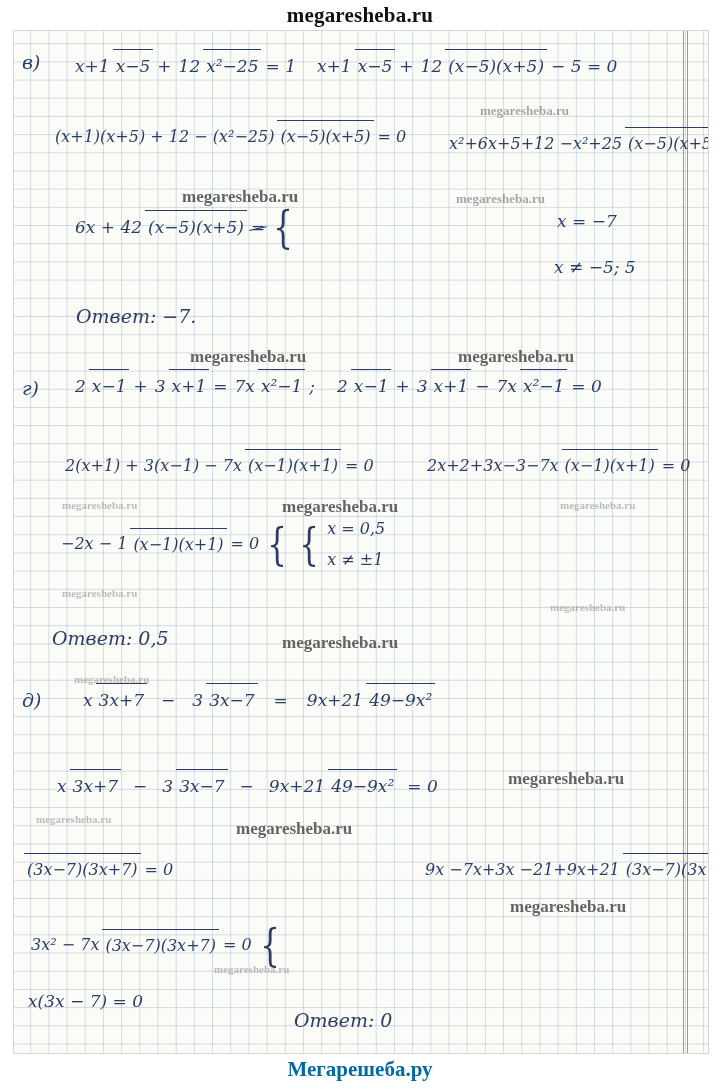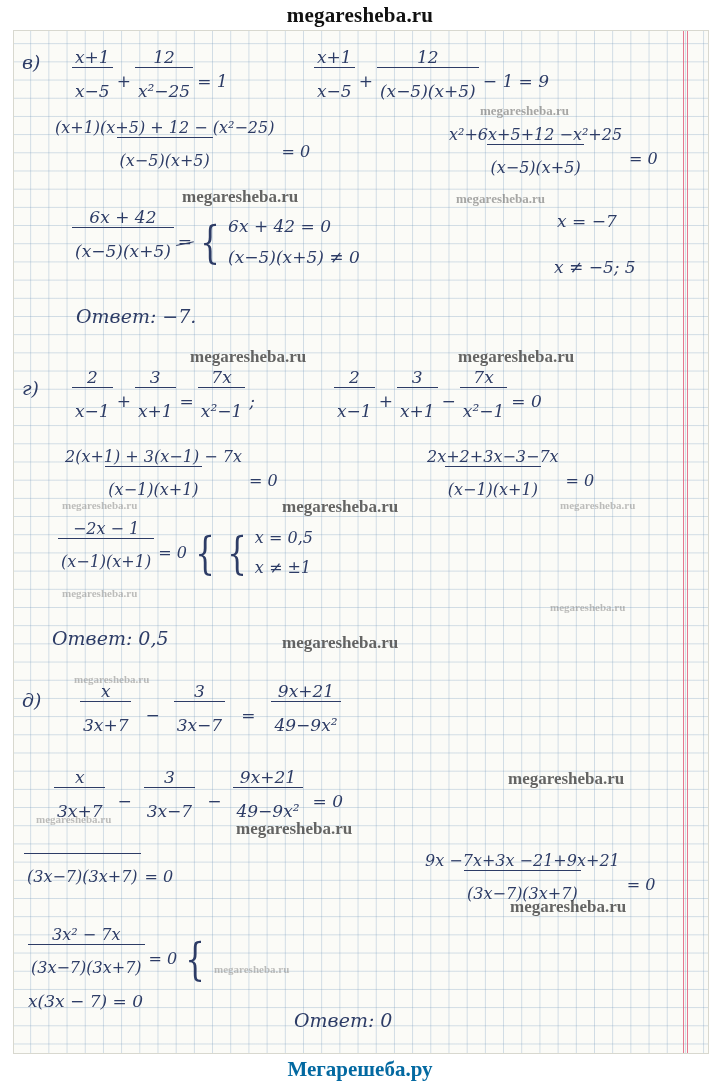--- a/index.html
+++ b/index.html
@@ -53,25 +53,25 @@
     color:#2d3c66;
     font-style:italic;
     white-space:nowrap;
     line-height:1.05;
     z-index:10;
   }
   .hw.s16{font-size:16px;}
   .hw.s17{font-size:17px;}
   .hw.s19{font-size:19px;}
   .frac{
-    display:inline-flex;flex-direction:column;align-items:center;
+    display:inline-flex;align-items:center;
     vertical-align:middle;line-height:1.05;
   }
   .frac .num{padding:0 3px;}
-  .frac .den{padding:15px 3px;border-top:1.3px solid #2d3c66;}
+  .frac .den{padding:8px 3px;border-top:1.3px solid #2d3c66;}
   .row{display:inline-flex;align-items:center;gap:4px;}
   .brace{
     font-size:44px;font-style:normal;line-height:0.85;
     font-family:"DejaVu Serif", serif;color:#2d3c66;
     transform:scaleX(.7);display:inline-block;
   }
   .syslines{display:inline-flex;flex-direction:column;gap:14px;}
   .strike{position:relative;}
   .strike:after{
     content:"";position:absolute;left:-2px;right:-2px;top:52%;
@@ -121,21 +121,21 @@
     <span class="row">
       <span class="frac">
         <span class="num">x+1</span>
         <span class="den">x−5</span>
       </span>
       <span>+</span>
       <span class="frac">
         <span class="num">12</span>
         <span class="den">(x−5)(x+5)</span>
       </span>
-      <span>− 1 = 9</span>
+      <span>− 5 = 0</span>
     </span>
   </div>
 
   <div class="hw s16" style="left:38px;top:89px;">
     <span class="row">
       <span class="frac">
         <span class="num">(x+1)(x+5) + 12 − (x²−25)</span>
         <span class="den">(x−5)(x+5)</span>
       </span>
       <span>= 0</span>
@@ -153,24 +153,20 @@
   </div>
 
   <div class="hw s17" style="left:58px;top:178px;">
     <span class="row">
       <span class="frac">
         <span class="num">6x + 42</span>
         <span class="den">(x−5)(x+5)</span>
       </span>
       <span class="strike">=</span>
       <span class="brace">{</span>
-      <span class="syslines">
-        <span>6x + 42 = 0</span>
-        <span>(x−5)(x+5) ≠ 0</span>
-      </span>
     </span>
   </div>
 
   <div class="hw s17" style="left:543px;top:182px;">x = −7</div>
   <div class="hw s17" style="left:540px;top:228px;">x ≠ −5; 5</div>
 
   <div class="hw s19" style="left:34px;top:276px;padding-left:28px;">Ответ: −7.</div>
 
   <div class="hw s19" style="left:8px;top:348px;">г)</div>
 

